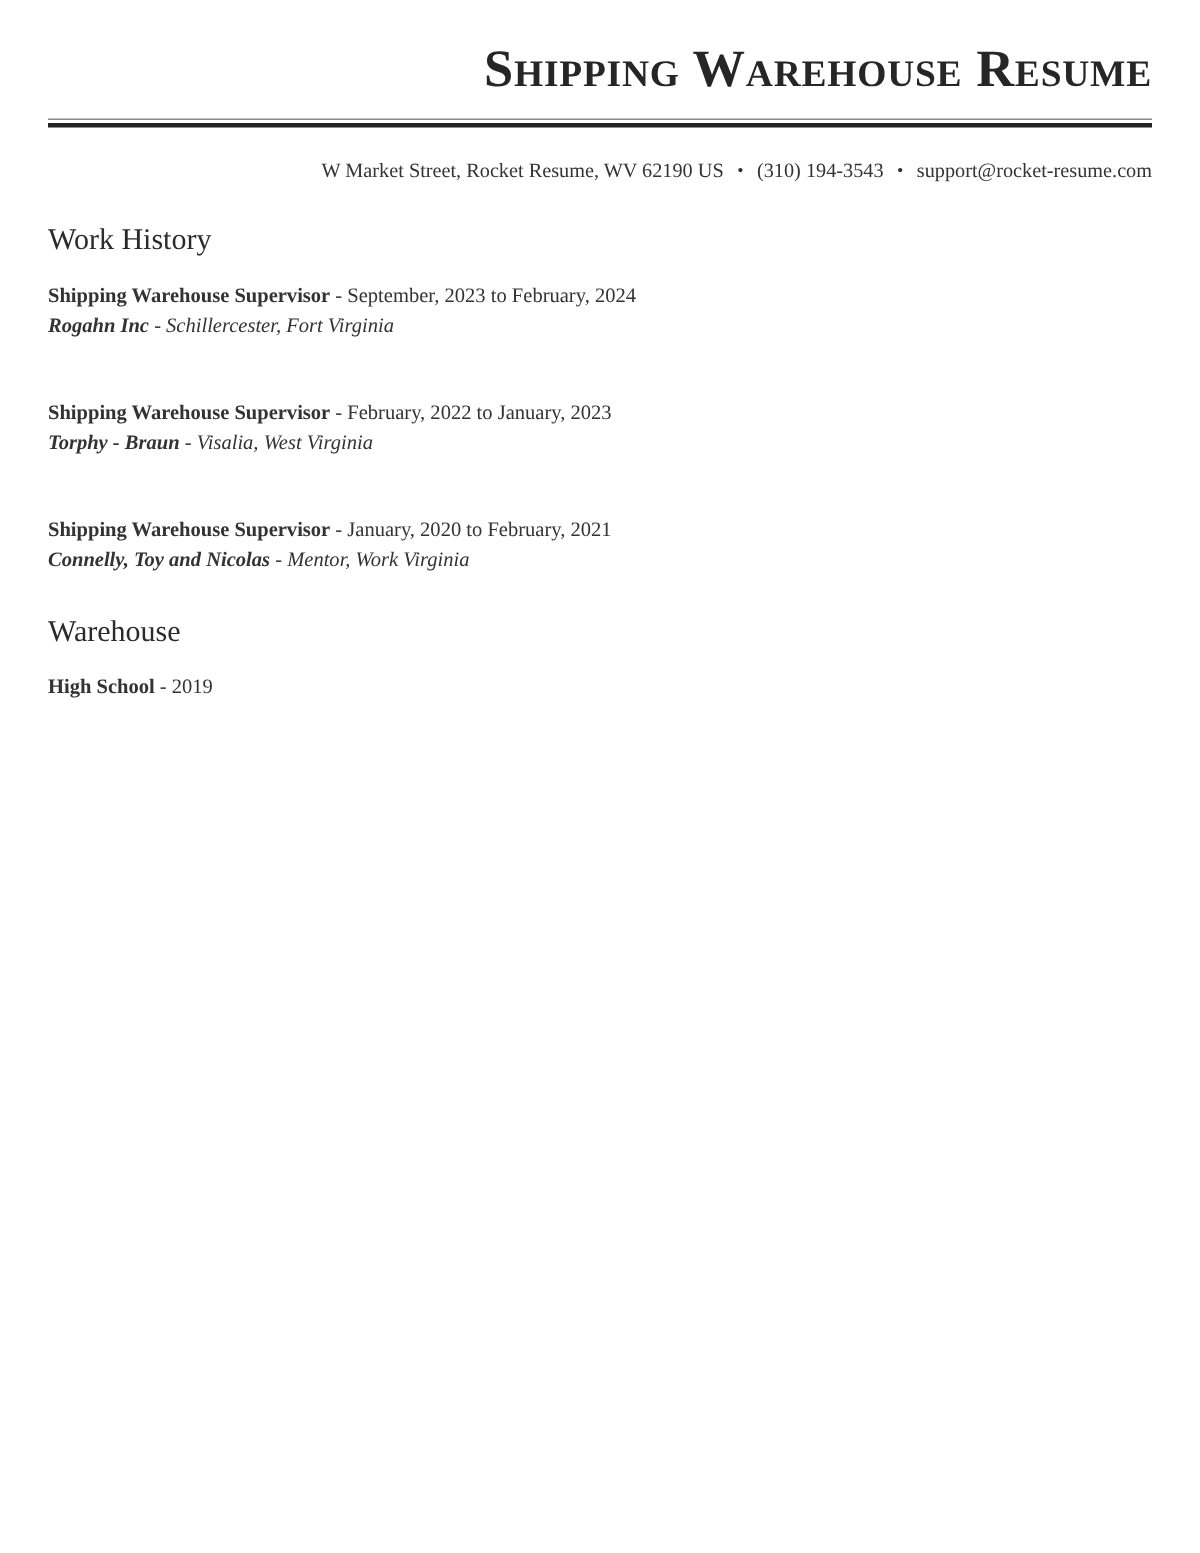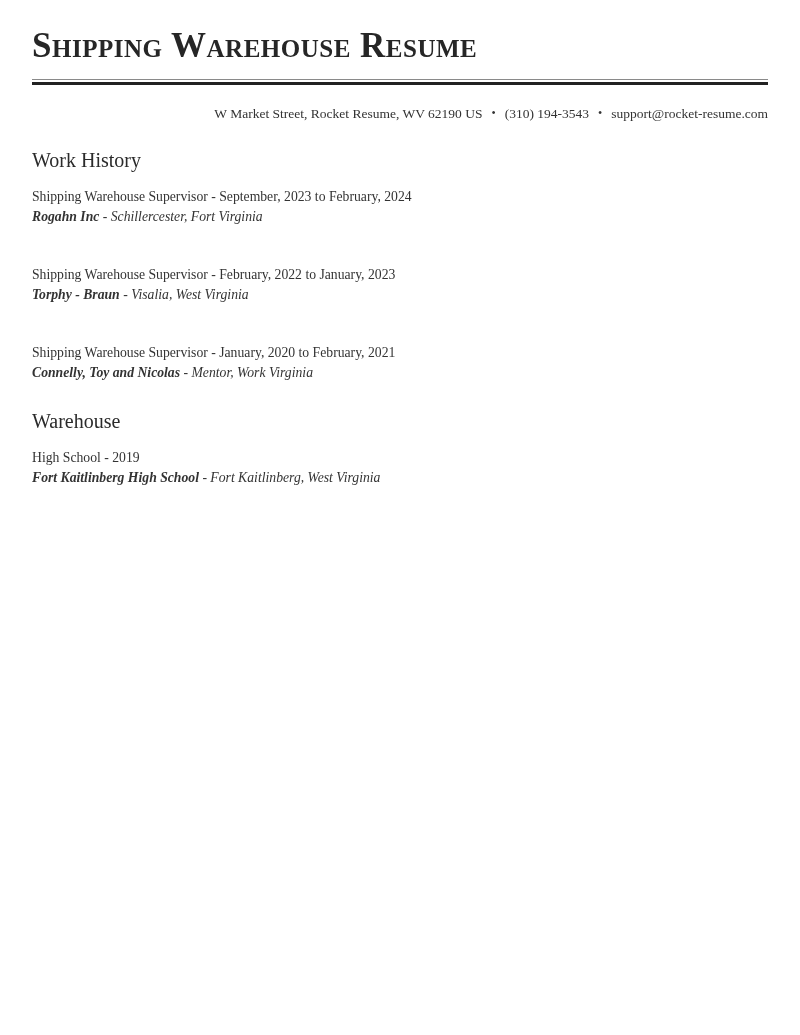--- a/index.html
+++ b/index.html
@@ -17,21 +17,21 @@
   .page {
     width: 800px;
     min-height: 1035px;
     box-sizing: border-box;
     padding: 0 32px;
     background: #ffffff;
   }
   .doc-title {
     margin: 0;
     padding-top: 26px;
-    text-align: left;
+    text-align: right;
     font-variant: small-caps;
     font-weight: 700;
     font-size: 35px;
     line-height: 40px;
     letter-spacing: 0.5px;
     color: #262626;
   }
   .double-rule {
     margin-top: 13px;
     height: 2px;
@@ -67,21 +67,21 @@
     font-size: 13.7px;
     line-height: 20px;
     color: #333333;
   }
   .entry + .entry {
     margin-top: 38px;
   }
   .entry-line {
     white-space: nowrap;
   }
-  .b  { font-weight: 400; }
+  .b  { font-weight: 700; }
   .bi { font-weight: 700; font-style: italic; }
   .i  { font-style: italic; }
 </style>
 </head>
 <body>
 
 <div class="page">
 
   <h1 class="doc-title">Shipping Warehouse Resume</h1>
 
@@ -133,20 +133,15 @@
   </div>
 
   <h2 class="section-heading">Warehouse</h2>
 
   <div class="entry">
     <div class="entry-line">
       <span class="b">High School</span>
       <span>-</span>
       <span>2019</span>
     </div>
-    <div class="entry-line">
-      <span class="bi">Fort Kaitlinberg High School</span>
-      <span class="i">-</span>
-      <span class="i">Fort Kaitlinberg, West Virginia</span>
-    </div>
   </div>
 
 </div>
 
 </body></html>

